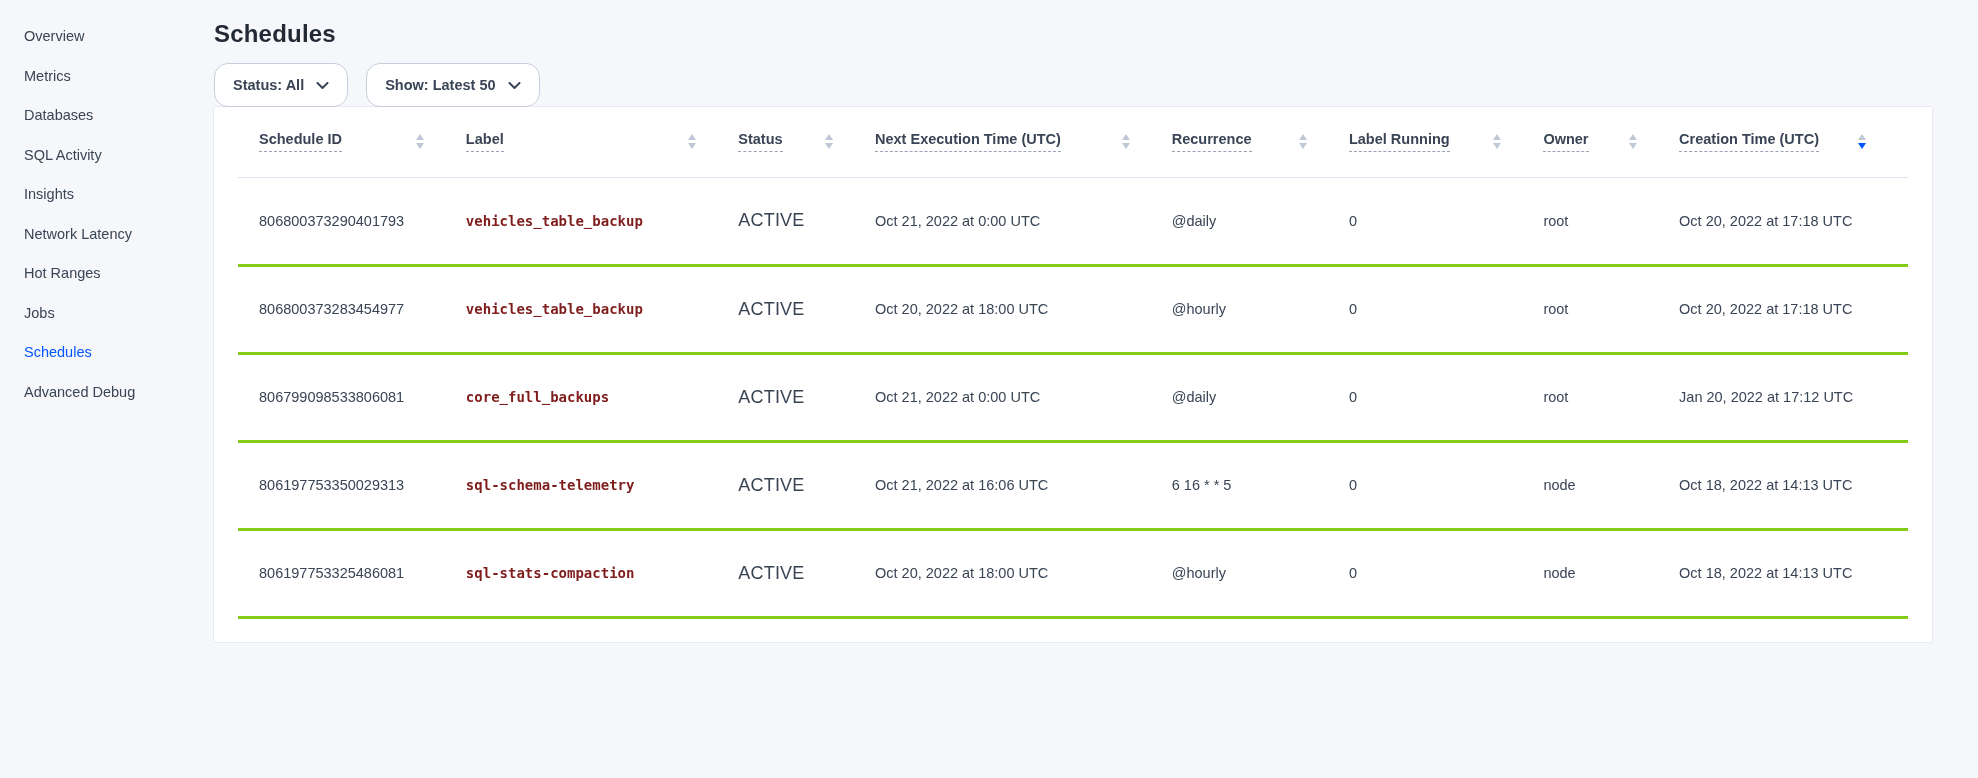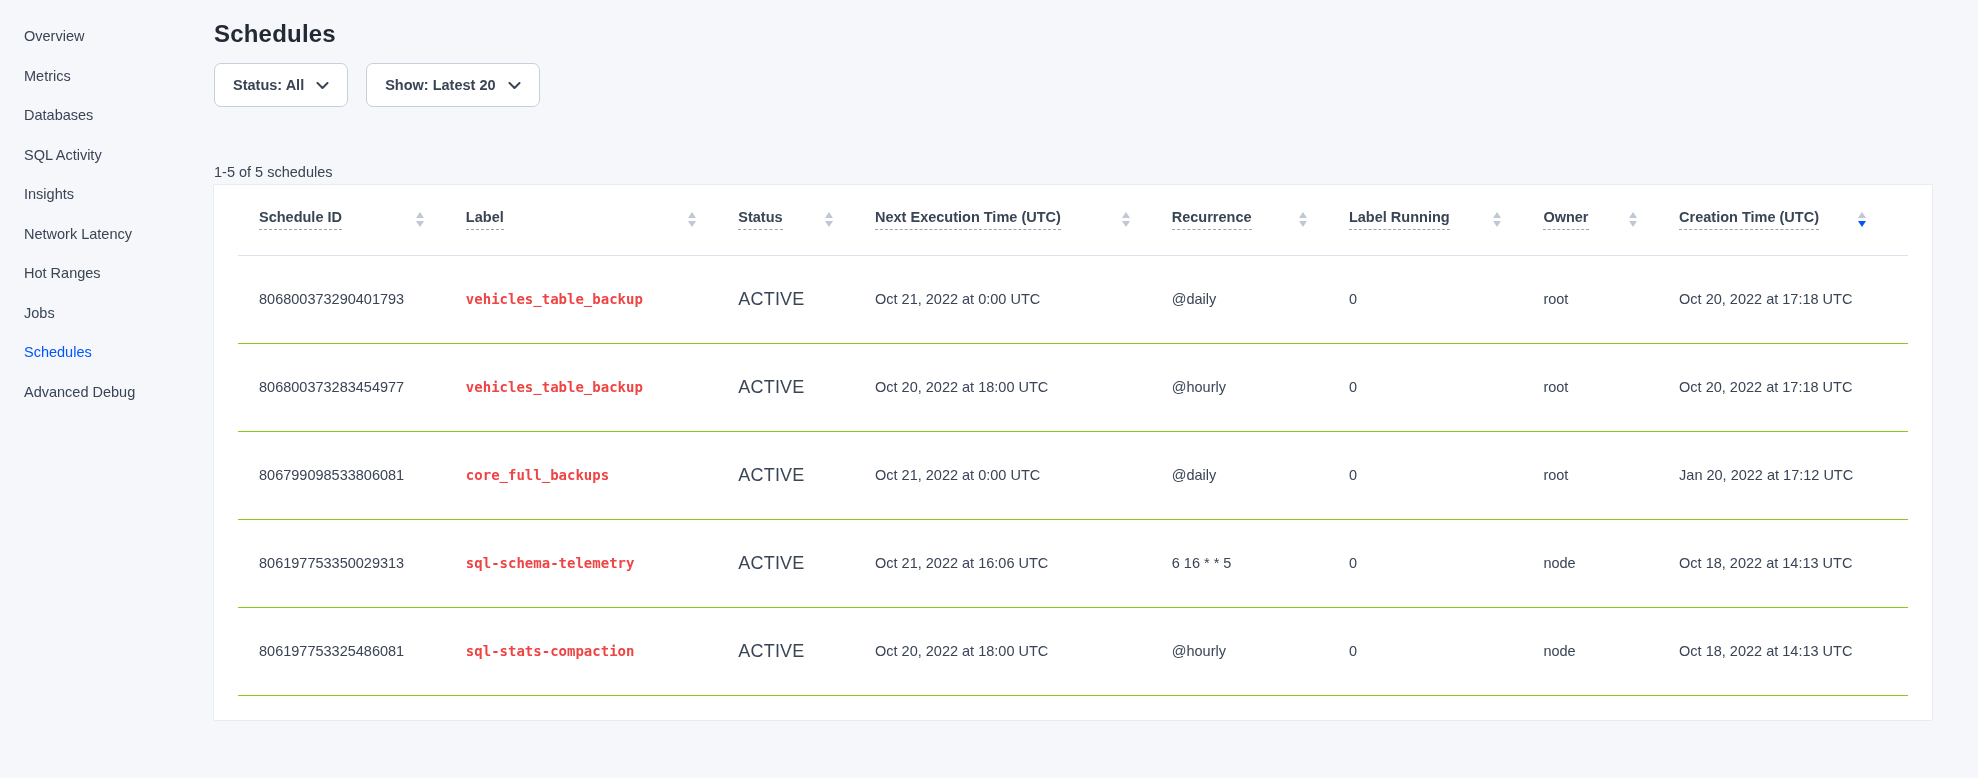--- a/index.html
+++ b/index.html
@@ -23,21 +23,21 @@
 
   
   .content { flex: 1; padding: 20px 46px 0 0; }
   .page-title {
     margin: 0 0 15px 0; font-size: 24px; line-height: 28px;
     font-weight: 700; color: #242a35; letter-spacing: 0.2px;
   }
   .filters { display: flex; gap: 18px; }
   .dropdown {
     height: 44px; background: #ffffff;
-    border: 1px solid #c8cfdc; border-radius: 7px;
+    border: 1px solid #c8cfdc; border-radius: 14px;
     display: inline-flex; align-items: center; gap: 12px;
     padding: 0 18px; cursor: pointer;
     font-family: inherit; font-size: 14.5px; font-weight: 700; color: #394455;
   }
   .chevron { display: inline-flex; margin-top: 2px; }
   .summary { font-size: 14.5px; line-height: 20px; margin: 55px 0 3px 0; color: #394455; }
 
   
   .card {
     background: #ffffff; height: 535px; margin-top: 0;
@@ -66,27 +66,27 @@
   }
   .tri-down {
     width: 0; height: 0;
     border-left: 4.5px solid transparent; border-right: 4.5px solid transparent;
     border-top: 6px solid #c0c7d6;
   }
   .sort.desc .tri-down { border-top-color: #0055ff; }
 
   tbody td {
     height: 88px; padding: 0; vertical-align: middle;
-    border-bottom: 1px solid #84cc16;
+    border-bottom: 3px solid #84cc16;
     font-size: 14.5px; color: #394455;
   }
   .cell { display: block; white-space: nowrap; overflow: hidden; }
   .cell-label {
     font-family: "DejaVu Sans Mono", "Liberation Mono", monospace;
-    font-weight: 700; font-size: 14px; color: #ef4444;
+    font-weight: 700; font-size: 14px; color: #7f1d1d;
   }
   .cell-status { font-size: 18px; letter-spacing: 0.2px; }
 </style>
 </head>
 <body>
 
 <div class="app">
 
   <nav class="sidebar">
     <div class="sidebar-item">Overview</div>
@@ -108,30 +108,29 @@
     <div class="filters">
       <button class="dropdown">
         <span>Status: All</span>
         <span class="chevron">
           <svg width="13" height="8" viewBox="0 0 13 8">
               <path d="M1.5 1 L6.5 6 L11.5 1" fill="none" stroke="#394455" stroke-width="2" stroke-linecap="round" stroke-linejoin="round"></path>
             </svg>
         </span>
       </button>
       <button class="dropdown">
-        <span>Show: Latest 20</span>
+        <span>Show: Latest 50</span>
         <span class="chevron">
           <svg width="13" height="8" viewBox="0 0 13 8">
               <path d="M1.5 1 L6.5 6 L11.5 1" fill="none" stroke="#394455" stroke-width="2" stroke-linecap="round" stroke-linejoin="round"></path>
             </svg>
         </span>
       </button>
     </div>
 
-    <p class="summary">1-5 of 5 schedules</p>
 
     <div class="card">
       <div class="table-wrap">
         <table>
           <colgroup>
             <col style="width:225px">
               <col style="width:269px">
               <col style="width:135px">
               <col style="width:293px">
             <col style="width:175px">

